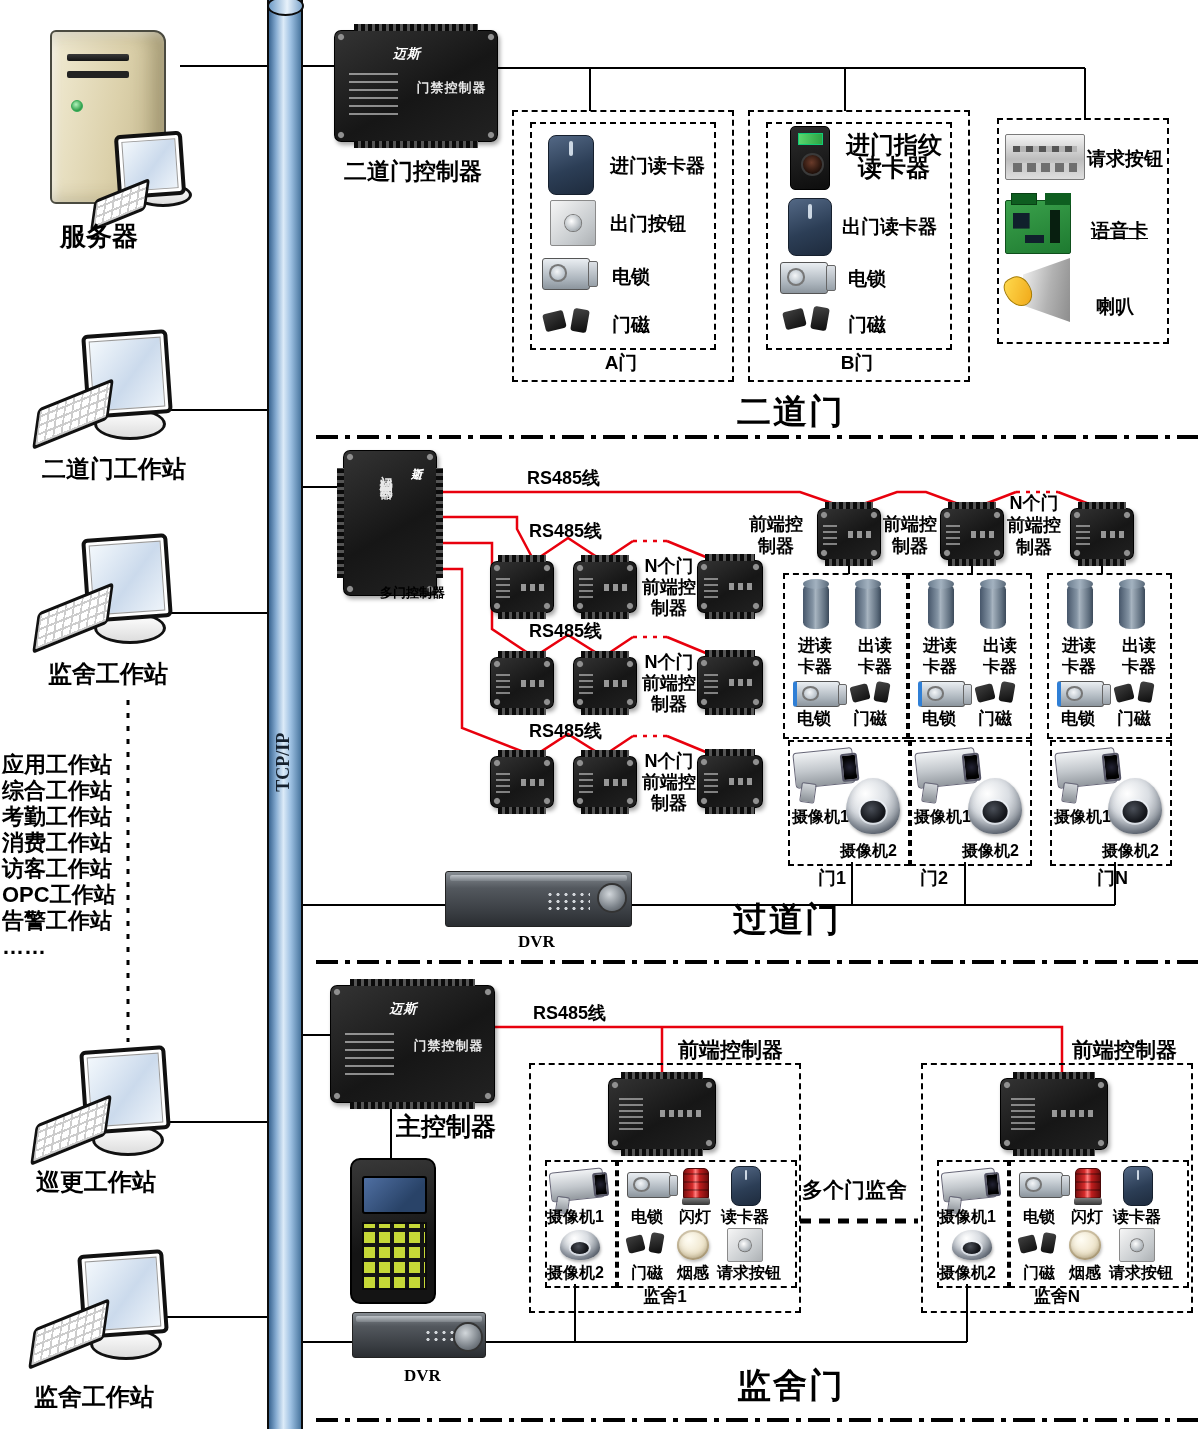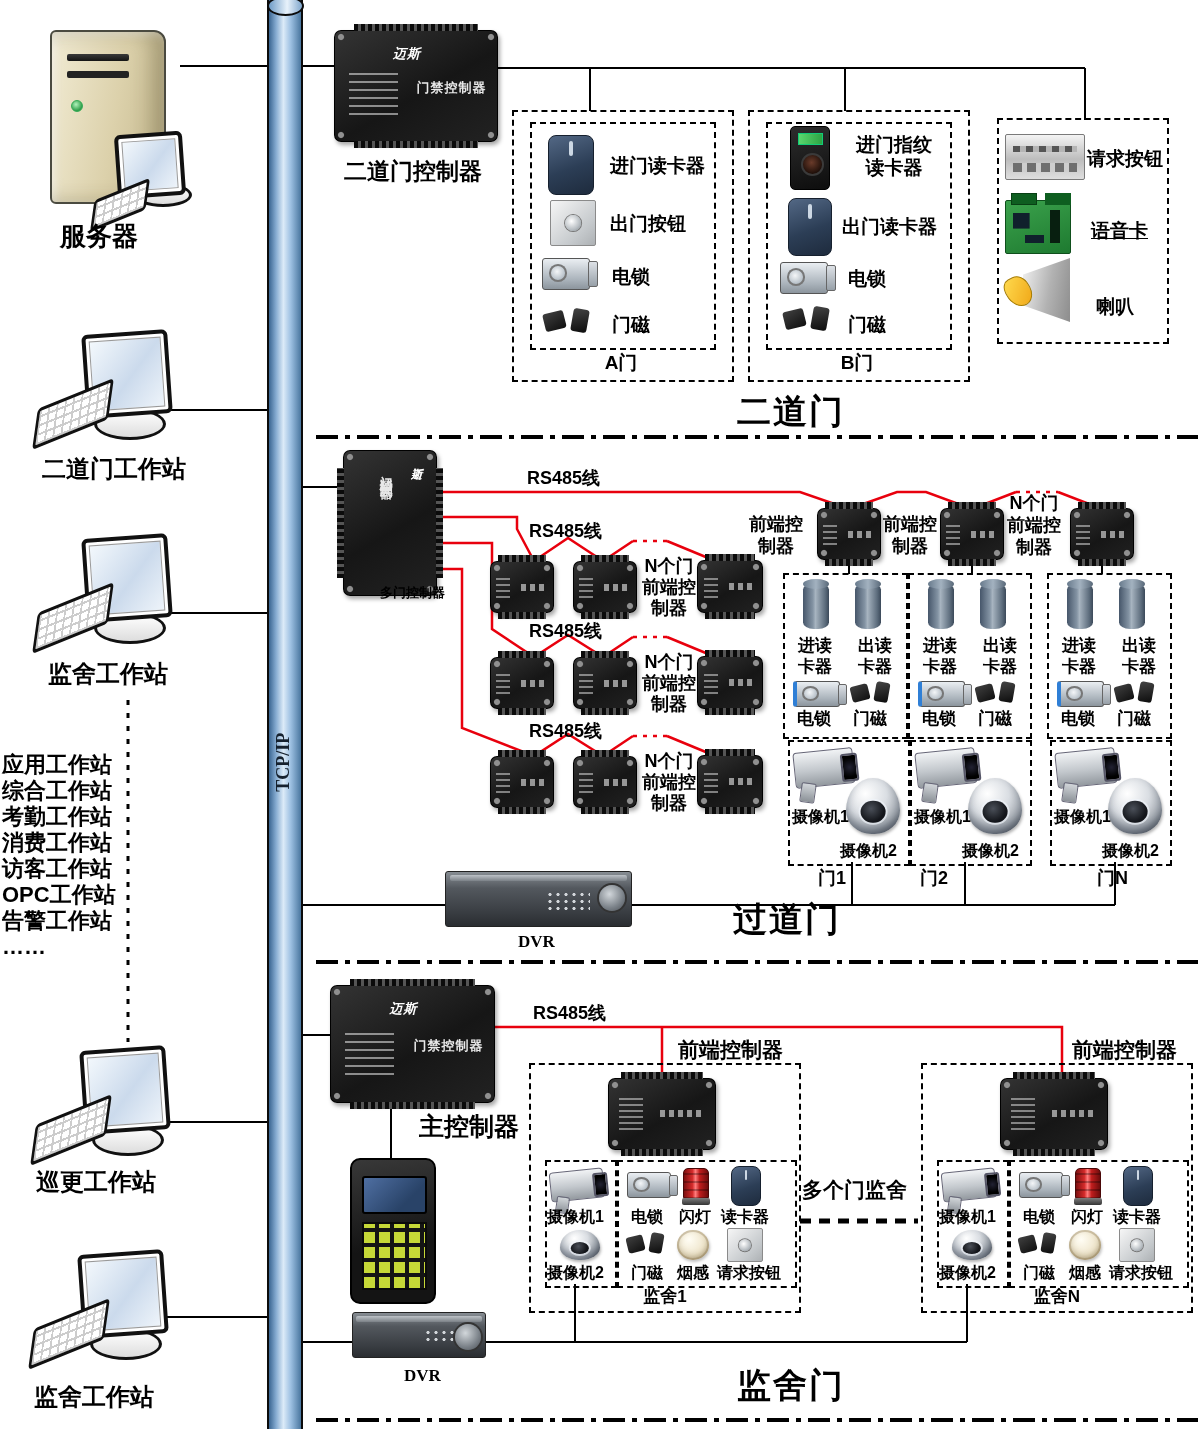--- a/index.html
+++ b/index.html
@@ -270,21 +270,21 @@
   <span class="lbl" style="left:610px;top:213px;font-size:19px;">出门按钮</span>
   <div class="lockic" style="left:542px;top:258px;width:46px;height:30px;"></div>
   <span class="lbl" style="left:612px;top:266px;font-size:19px;">电锁</span>
   <div class="mag" style="left:544px;top:308px;width:46px;height:28px;"></div>
   <span class="lbl" style="left:612px;top:314px;font-size:19px;">门磁</span>
   <span class="lbl ctr" style="left:512px;top:352px;width:218px;font-size:19px;">A门</span>
 
   <div class="dashdot" style="left:748px;top:110px;width:218px;height:268px;"></div>
   <div class="dashin" style="left:766px;top:122px;width:182px;height:224px;"></div>
   <div class="fpreader" style="left:790px;top:126px;width:38px;height:62px;"></div>
-  <span class="lbl pre" style="left:838px;top:133px;width:112px;font-size:19px;line-height:23px;">进门指纹
+  <span class="lbl pre" style="left:838px;top:133px;width:112px;font-size:24px;line-height:23px;">进门指纹
 读卡器</span>
   <div class="navyreader" style="left:788px;top:198px;width:42px;height:56px;"></div>
   <span class="lbl" style="left:842px;top:216px;font-size:19px;">出门读卡器</span>
   <div class="lockic" style="left:780px;top:262px;width:46px;height:30px;"></div>
   <span class="lbl" style="left:848px;top:268px;font-size:19px;">电锁</span>
   <div class="mag" style="left:784px;top:306px;width:46px;height:28px;"></div>
   <span class="lbl" style="left:848px;top:314px;font-size:19px;">门磁</span>
   <span class="lbl ctr" style="left:748px;top:352px;width:218px;font-size:19px;">B门</span>
 
   <div class="dashin" style="left:997px;top:118px;width:168px;height:222px;"></div>
@@ -468,21 +468,21 @@
   <span class="lbl" style="left:518px;top:932px;font-size:17px;font-family:'Liberation Serif',serif;">DVR</span>
   <span class="lbl big-title" style="left:733px;top:900px;">过道门</span>
 
   <div class="bigctrl" style="left:330px;top:985px;width:165px;height:118px;">
     <i class="pins t"></i>
       <i class="pins b"></i>
     <span class="brand">迈斯</span>
     <span class="ctitle">门禁控制器</span>
     <i class="drows"></i>
   </div>
-  <span class="lbl" style="left:419px;top:1112px;font-size:25px;text-align:center;">主控制器</span>
+  <span class="lbl" style="left:396px;top:1112px;font-size:25px;text-align:center;">主控制器</span>
 
   <div class="keypad" style="left:350px;top:1158px;width:82px;height:142px;"></div>
 
   <span class="lbl" style="left:533px;top:1003px;font-size:18px;">RS485线</span>
   <span class="lbl" style="left:678px;top:1038px;font-size:21px;">前端控制器</span>
   <span class="lbl" style="left:1072px;top:1038px;font-size:21px;">前端控制器</span>
 
   <div class="dashdot" style="left:529px;top:1063px;width:268px;height:246px;">
     <div class="fec" style="left:77px;top:13px;width:108px;height:72px;">
         <i class="pins t"></i>

